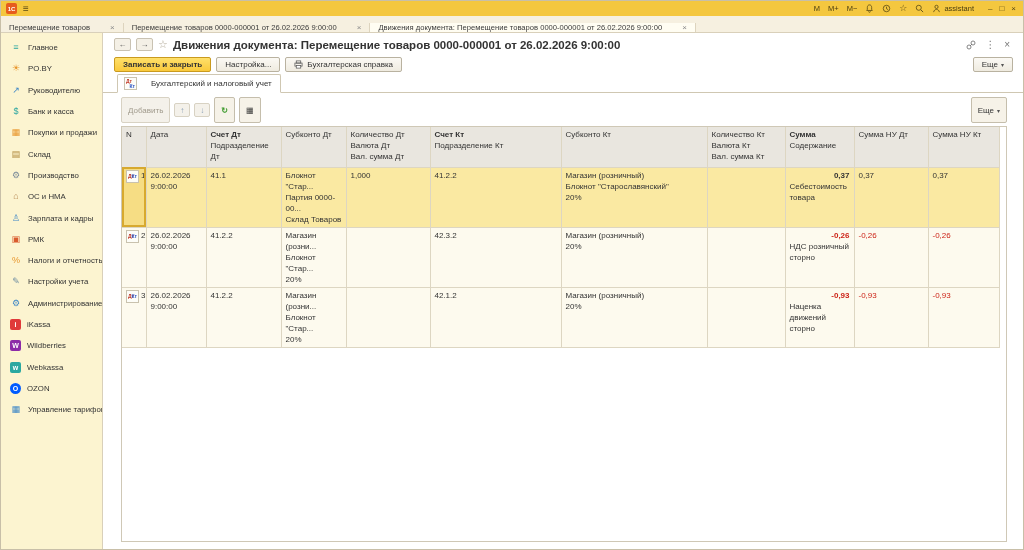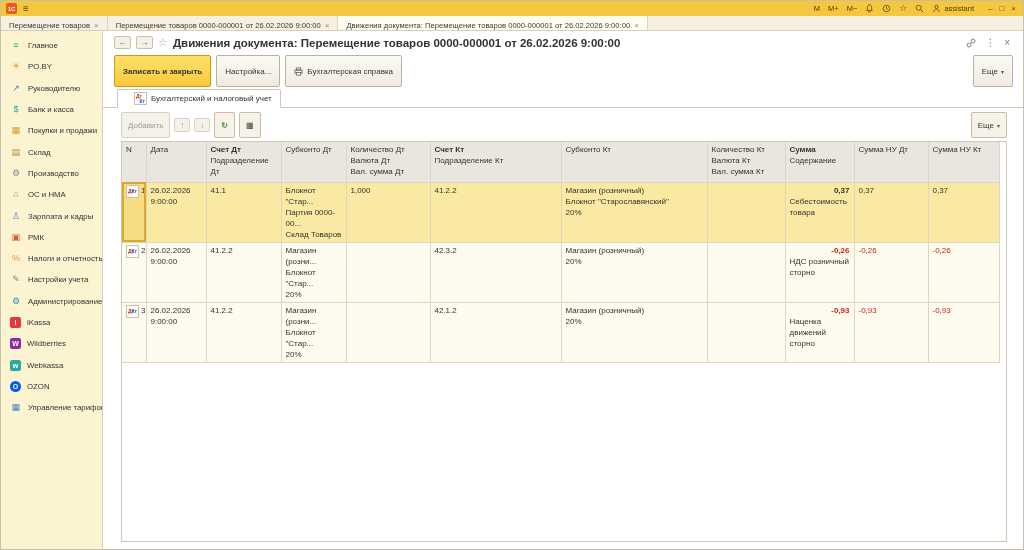--- a/index.html
+++ b/index.html
@@ -17,21 +17,21 @@
   .tb-burger { font-size:10px; line-height:1; color:#5a4a14; }
   .tb-title { white-space:nowrap; overflow:hidden; }
   .tb-right { margin-left:auto; display:flex; align-items:center; gap:8px; padding-right:2px; }
   .tb-mem { font-size:7.5px; color:#4a3d10; }
   .tb-ic { display:flex; align-items:center; color:#5a4a14; font-size:9px; line-height:1; }
   .tb-user { display:flex; align-items:center; gap:3px; font-size:7.5px; color:#4a3d10; }
   .tb-win { display:flex; align-items:center; gap:7px; margin-left:6px; color:#5a4a14; font-size:8px; }
 
   
   .tabsbar { flex:0 0 15px; background:#f6f0e0; border-bottom:1px solid #d9d0ba; display:flex; align-items:stretch; font-size:7.6px; color:#3a3a3a; }
-  .wtab { display:flex; align-items:flex-end; gap:4px; padding:0 8px; border-right:1px solid #ddd4be; white-space:nowrap; }
+  .wtab { display:flex; align-items:flex-start; gap:20px; padding:0 8px; border-right:1px solid #ddd4be; white-space:nowrap;margin-top:7px; }
   .wtab.active { background:#fffdf2; }
   .wtab-close { color:#8a8a8a; font-size:8px; }
 
   
   .body-row { flex:1; display:flex; min-height:0; }
 
   .sidebar { flex:0 0 101px; background:#fcf4d0; padding-top:4px; overflow:hidden; }
   .sb-item { height:21.3px; display:flex; align-items:center; gap:6px; padding-left:9px; font-size:7.8px; color:#333; white-space:nowrap; }
   .sb-ic { width:12px; flex:0 0 12px; text-align:center; font-size:9px; line-height:1; }
   .badge { width:11px; height:11px; flex:0 0 11px; border-radius:2px; color:#fff; font-size:7px; font-weight:bold; display:flex; align-items:center; justify-content:center; }
@@ -45,32 +45,32 @@
 
   
   .nav-row { display:flex; align-items:center; gap:5px; padding:5px 8px 3px 11px; }
   .nav-btn { width:17px; height:13px; border:1px solid #c9c2b2; background:#f4f0e6; border-radius:2px; font-size:8px; display:flex; align-items:center; justify-content:center; color:#555; }
   .fav-star { color:#b8b0a0; font-size:11px; line-height:1; }
   .page-title { font-size:11.5px; font-weight:bold; color:#333; white-space:nowrap; overflow:hidden; }
   .nav-right { margin-left:auto; display:flex; gap:9px; align-items:center; color:#777; font-size:10px; padding-right:5px; }
 
   
   .toolbar-row { display:flex; align-items:center; gap:5px; padding:3px 10px 3px 11px; }
-  .btn { height:32px; border:1px solid #b9b2a0; background:linear-gradient(#fbf9f4,#efebe0); border-radius:2px; font-size:8px; padding:0 8px; display:flex; align-items:center; gap:4px; color:#333; white-space:nowrap; }
+  .btn { height:15px; border:1px solid #b9b2a0; background:linear-gradient(#fbf9f4,#efebe0); border-radius:2px; font-size:8px; padding:0 8px; display:flex; align-items:center; gap:4px; color:#333; white-space:nowrap; }
   .btn.primary { background:linear-gradient(#ffe06a,#f9c93c); border-color:#c99a1f; font-weight:bold; }
   .btn.more { margin-left:auto; gap:3px; }
   .dd { font-size:6px; color:#555; }
 
   
   .checkbox-row { display:flex; align-items:center; gap:5px; padding:4px 10px 3px 12px; font-size:8px; color:#333; }
   .cb { width:9px; height:9px; border:1px solid #8a8a8a; background:#fff; border-radius:1px; flex:0 0 9px; }
 
   
   .view-tabs { display:flex; align-items:flex-end; padding:2px 0 0 14px; border-bottom:1px solid #cfc7b2; height:18px; }
-  .vtab { display:flex; align-items:center; gap:4px; padding:2px 8px 2px 16px; background:#fff; border:1px solid #cfc7b2; border-bottom:1px solid #fff; border-radius:2px 2px 0 0; font-size:8px; position:relative; top:1px; }
+  .vtab { display:flex; align-items:center; gap:14px; padding:2px 8px 2px 6px; background:#fff; border:1px solid #cfc7b2; border-bottom:1px solid #fff; border-radius:2px 2px 0 0; font-size:8px; position:relative; top:1px; }
 
   
   .dtkt { position:relative; width:13px; height:13px; display:inline-block; background:#fdfdf8; border:1px solid #c9c2ae; flex:0 0 13px; }
   .dtkt i { position:absolute; top:0; left:1px; font-style:normal; font-size:5px; font-weight:bold; color:#c23a2a; }
   .dtkt b { position:absolute; bottom:0; right:1px; font-size:5px; color:#2a52c2; }
 
   
   .grid-toolbar { display:flex; align-items:center; gap:4px; padding:4px 16px 3px 18px; }
   .gbtn { height:14px; min-width:16px; border:1px solid #c5beac; background:#f6f2e8; border-radius:2px; font-size:8px; display:flex; align-items:center; justify-content:center; padding:12px 6px; color:#333; }
   .gbtn.disabled { color:#a09a8c; border-color:#d8d2c3; background:#f4f1ea; }

